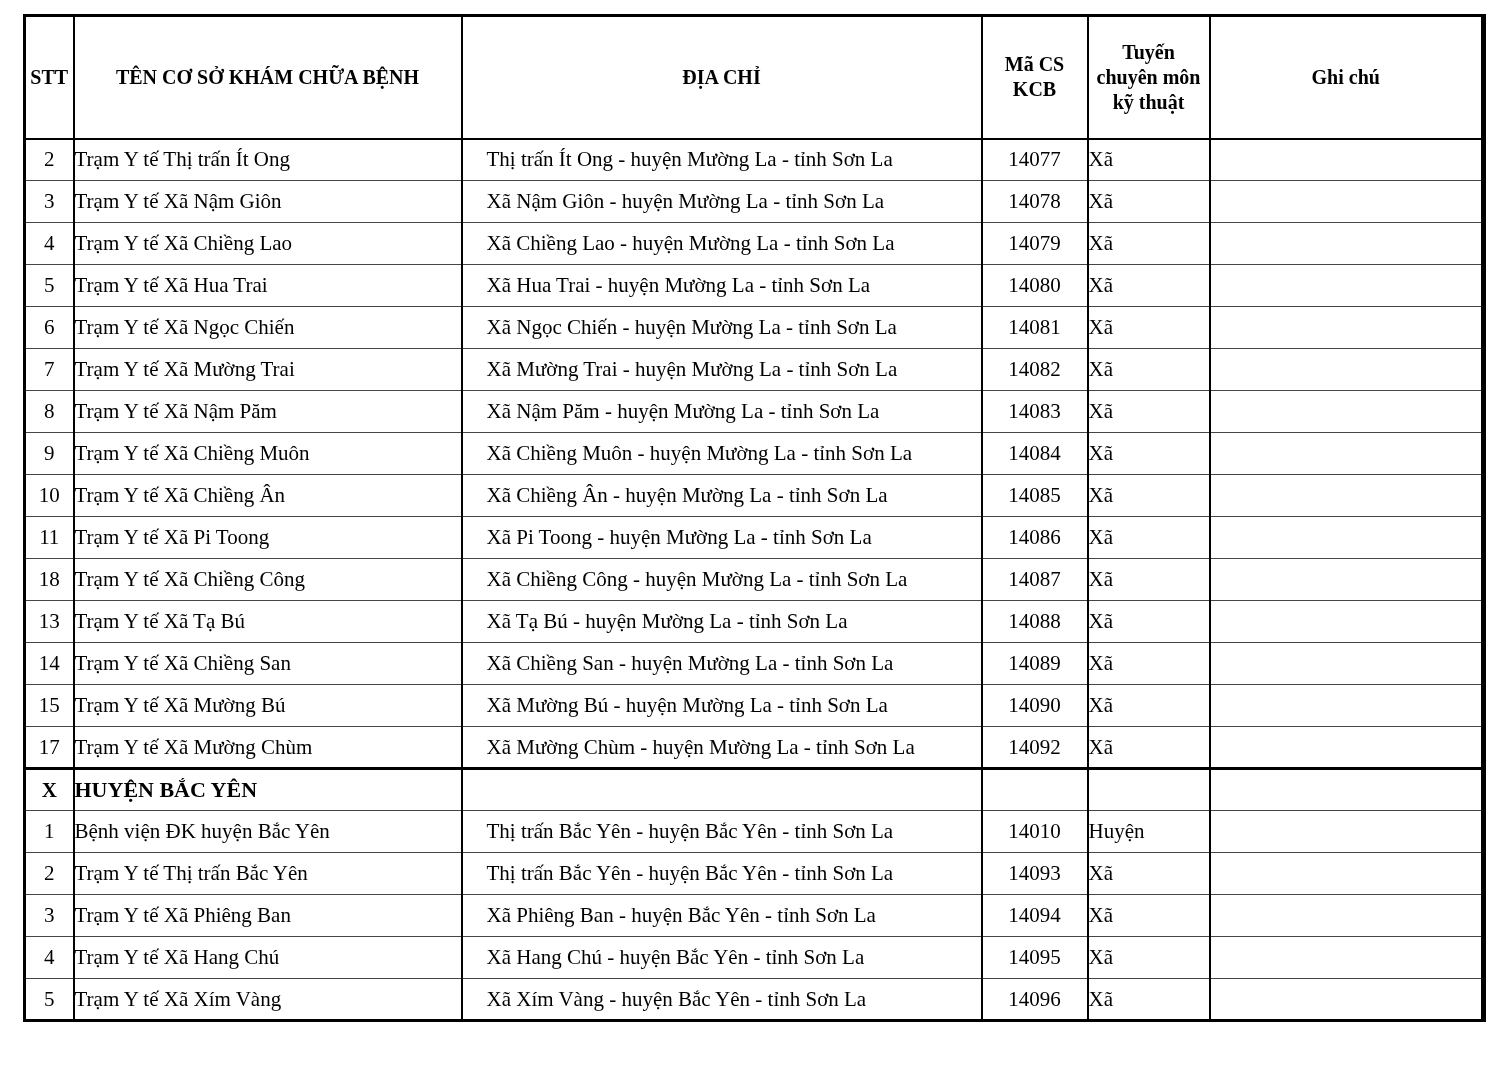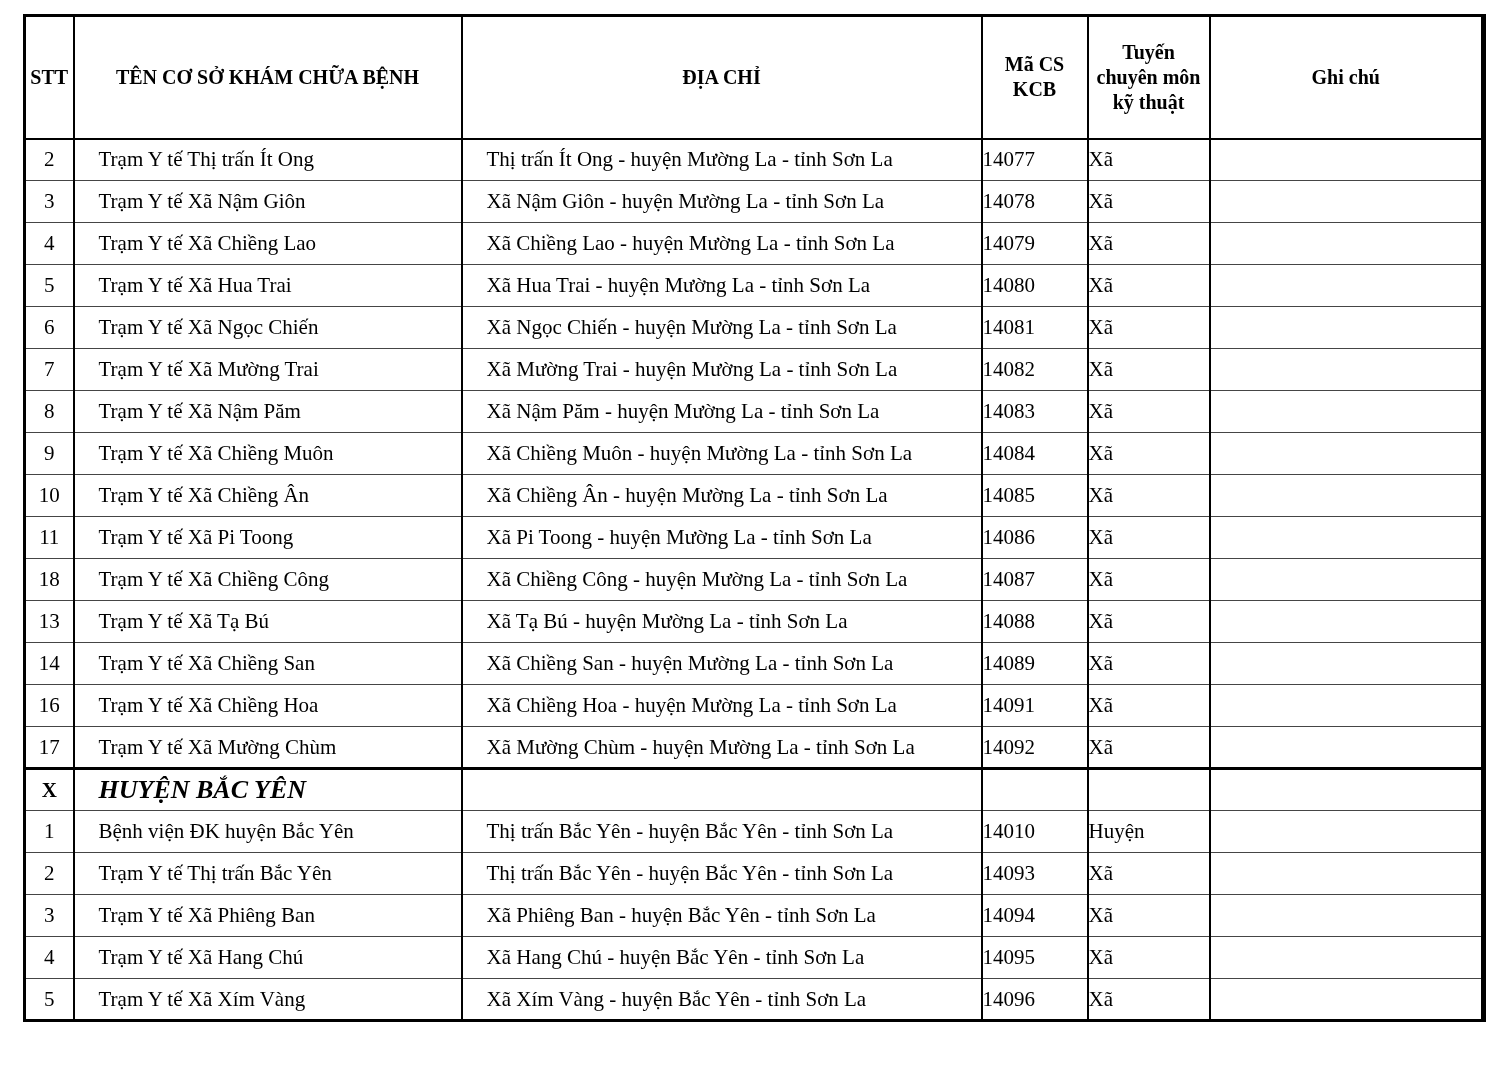--- a/index.html
+++ b/index.html
@@ -54,30 +54,30 @@
   }
   tbody td {
     height: 42px;
     font-size: 21px;
     border-top: 1px solid #454545;
     vertical-align: middle;
     padding: 0;
     white-space: nowrap;
   }
   tbody td.cell-stt  { text-align: center; }
-  tbody td.cell-name { text-align: left; padding-left: 24px; }
+  tbody td.cell-name { text-align: left; padding-left: 0; }
   tbody td.cell-addr { text-align: left; padding-left: 24px; }
-  tbody td.cell-code { }
+  tbody td.cell-code { text-align: center; }
   tbody td.cell-tier { }
   tbody td.cell-note { text-align: left; }
   tbody tr.section-row td {
     font-weight: bold;
     border-top: 3px solid #000;
   }
-  tbody tr.section-row td.cell-name { font-size: 26px; font-style: italic; }
+  tbody tr.section-row td.cell-name { font-size: 22px; }
 </style>
 </head>
 <body>
 
 <div class="page">
   <table class="facility-table">
     <colgroup>
       <col class="c-stt">
         <col class="c-name">
         <col class="c-addr">
@@ -197,24 +197,24 @@
         </tr>
         <tr>
           <td class="cell-stt">14</td>
           <td class="cell-name">Trạm Y tế Xã Chiềng San</td>
           <td class="cell-addr">Xã Chiềng San - huyện Mường La - tỉnh Sơn La</td>
           <td class="cell-code">14089</td>
           <td class="cell-tier">Xã</td>
           <td class="cell-note"></td>
         </tr>
         <tr>
-          <td class="cell-stt">16</td>
-          <td class="cell-name">Trạm Y tế Xã Chiềng Hoa</td>
-          <td class="cell-addr">Xã Chiềng Hoa - huyện Mường La - tỉnh Sơn La</td>
-          <td class="cell-code">14091</td>
+          <td class="cell-stt">15</td>
+          <td class="cell-name">Trạm Y tế Xã Mường Bú</td>
+          <td class="cell-addr">Xã Mường Bú - huyện Mường La - tỉnh Sơn La</td>
+          <td class="cell-code">14090</td>
           <td class="cell-tier">Xã</td>
           <td class="cell-note"></td>
         </tr>
         <tr>
           <td class="cell-stt">17</td>
           <td class="cell-name">Trạm Y tế Xã Mường Chùm</td>
           <td class="cell-addr">Xã Mường Chùm - huyện Mường La - tỉnh Sơn La</td>
           <td class="cell-code">14092</td>
           <td class="cell-tier">Xã</td>
           <td class="cell-note"></td>

